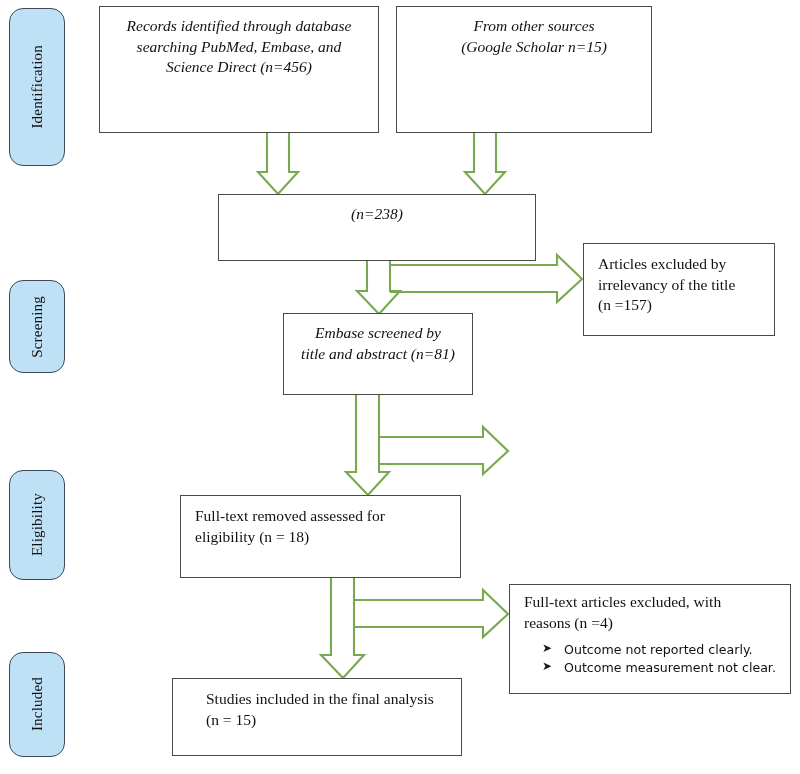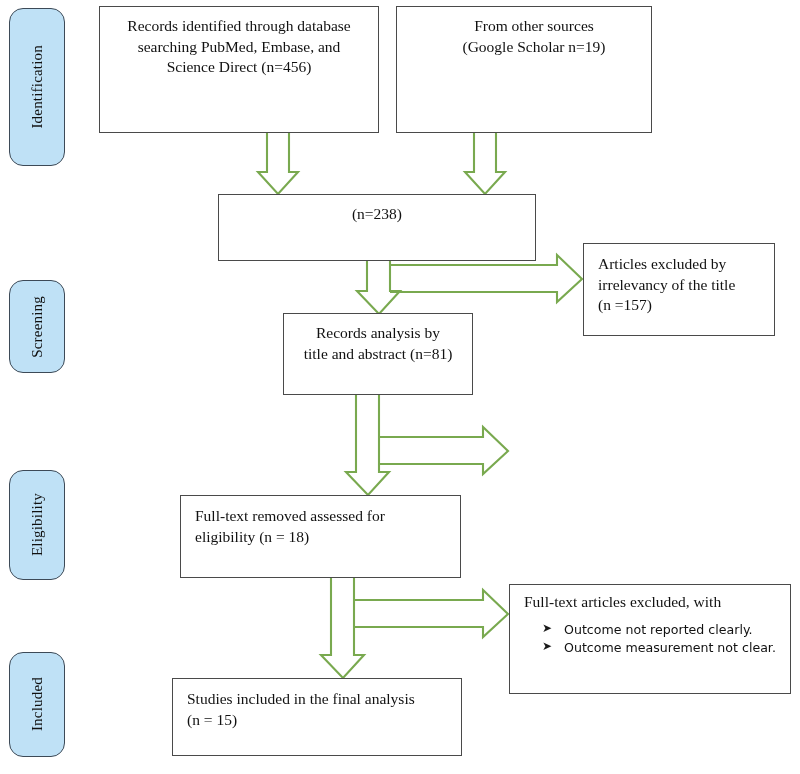--- a/index.html
+++ b/index.html
@@ -55,20 +55,21 @@
     font-family: "Liberation Serif", "DejaVu Serif", serif;
   }
   .box-text.center {
     text-align: center;
   }
   .box-text.left {
     text-align: left;
   }
   .pad-top-center {
     padding: 9px 14px 0 14px;
+    font-style: italic;
   }
   .pad-top-left {
     padding: 10px 12px 0 14px;
   }
 
   
   .reason-list {
     list-style: none;
     margin: 8px 0 0 0;
     padding: 0 10px 0 32px;
@@ -150,69 +151,70 @@
     <div class="box-text center pad-top-center">
       <div>Records identified through database</div>
       <div>searching PubMed, Embase, and</div>
       <div>Science Direct (n=456)</div>
     </div>
   </div>
 
   <div class="flow-box" style="left:396px; top:6px; width:256px; height:127px;padding-left:20px;">
     <div class="box-text center pad-top-center">
       <div>From other sources</div>
-      <div>(Google Scholar n=19)</div>
+      <div>(Google Scholar n=15)</div>
     </div>
   </div>
 
   <div class="flow-box" style="left:218px; top:194px; width:318px; height:67px;">
     <div class="box-text center pad-top-center">
       <div>(n=238)</div>
     </div>
   </div>
 
   <div class="flow-box" style="left:583px; top:243px; width:192px; height:93px;">
     <div class="box-text left pad-top-left">
       <div>Articles excluded by</div>
       <div>irrelevancy of the title</div>
       <div>(n =157)</div>
     </div>
   </div>
 
   <div class="flow-box" style="left:283px; top:313px; width:190px; height:82px;">
     <div class="box-text center pad-top-center">
-      <div>Records analysis by</div>
+      <div>Embase screened by</div>
       <div>title and abstract (n=81)</div>
     </div>
   </div>
 
 
   <div class="flow-box" style="left:180px; top:495px; width:281px; height:83px;">
     <div class="box-text left pad-top-left">
       <div>Full-text removed assessed for</div>
       <div>eligibility (n = 18)</div>
     </div>
   </div>
 
   <div class="flow-box" style="left:509px; top:584px; width:282px; height:110px;">
     <div class="box-text left pad-top-left" style="padding-top:7px;">
       <div>Full-text articles excluded, with</div>
+      <div>reasons (n =4)</div>
     </div>
     <ul class="reason-list">
       <li>
         <span class="bullet-glyph">➤</span>
         <span>Outcome not reported clearly.</span>
       </li>
       <li>
         <span class="bullet-glyph">➤</span>
         <span>Outcome measurement not clear.</span>
       </li>
     </ul>
   </div>
 
-  <div class="flow-box" style="left:172px; top:678px; width:290px; height:78px;">
+  <div class="flow-box" style="left:172px; top:678px; width:290px; height:78px;padding-left:19px;">
     <div class="box-text left pad-top-left">
       <div>Studies included in the final analysis</div>
       <div>(n = 15)</div>
     </div>
   </div>
 
 </div>
 
 </body></html>

